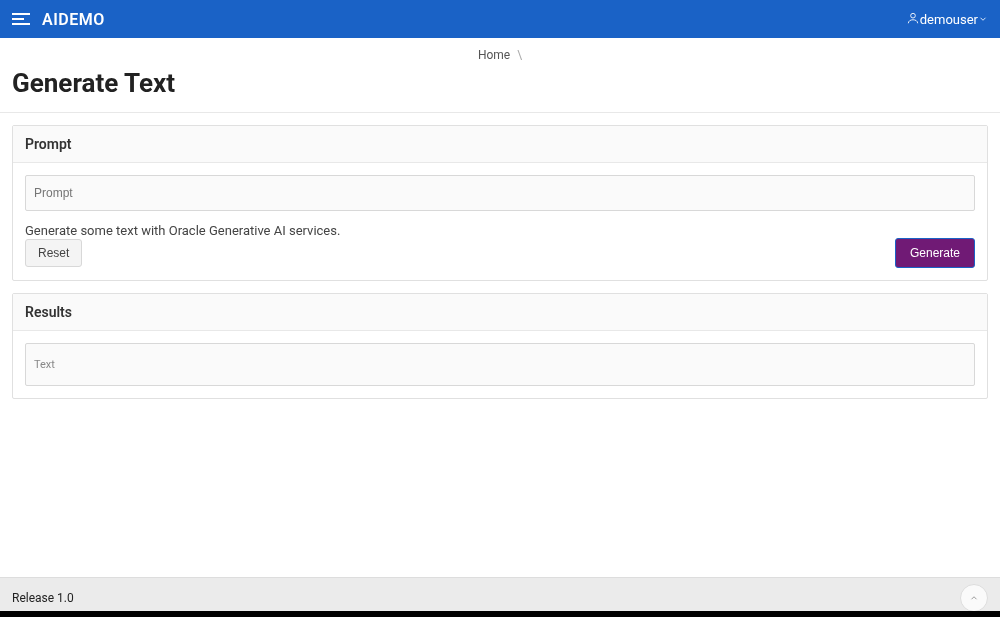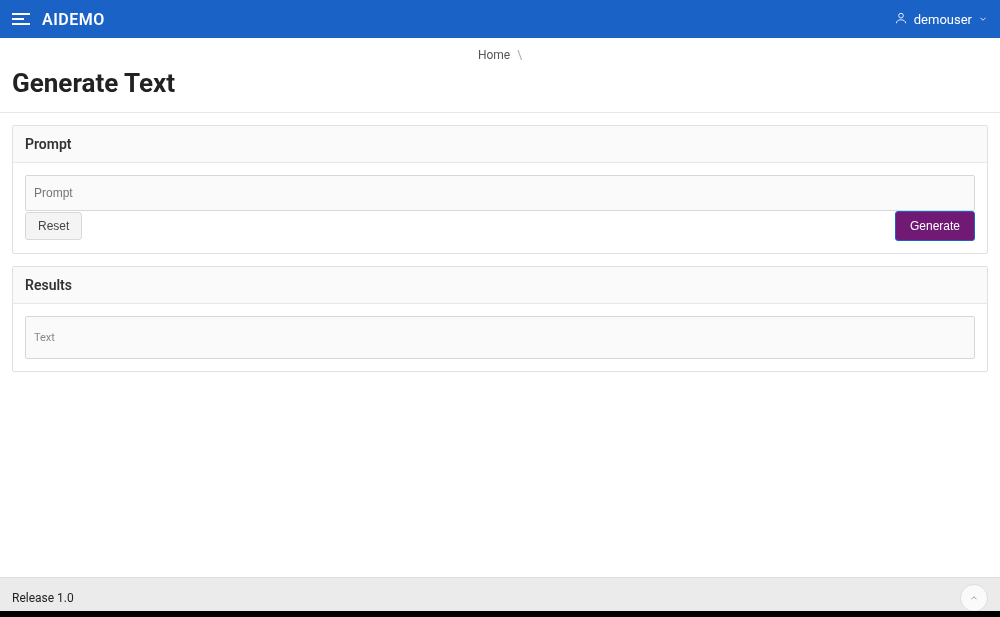--- a/index.html
+++ b/index.html
@@ -45,21 +45,20 @@
     .menu-icon span:nth-child(2) { width: 12px; }
     .menu-icon span:nth-child(3) { width: 18px; }
     .app-title {
       font-size: 16px;
       font-weight: 600;
       letter-spacing: 0.5px;
     }
     .header-right {
       display: flex;
       align-items: center;
-      gap: 6px;
       cursor: pointer;
       font-size: 13px;
     }
     .user-icon svg {
       width: 14px;
       height: 14px;
       fill: none;
       stroke: #fff;
       stroke-width: 1.5;
     }
@@ -236,20 +235,21 @@
 </div>
 
 <h1 class="page-title">Generate Text</h1>
 
 <div class="content">
 
   <div class="panel">
     <div class="panel-header">Prompt</div>
     <div class="panel-body">
       <input type="text" class="input-field" placeholder="Prompt" style="">
+      <div class="help-text">Generate some text with Oracle Generative AI services.</div>
       <div class="button-row">
         <button class="btn btn-secondary">Reset</button>
         <button class="btn btn-primary">Generate</button>
       </div>
     </div>
   </div>
 
   <div class="panel">
     <div class="panel-header">Results</div>
     <div class="panel-body">

